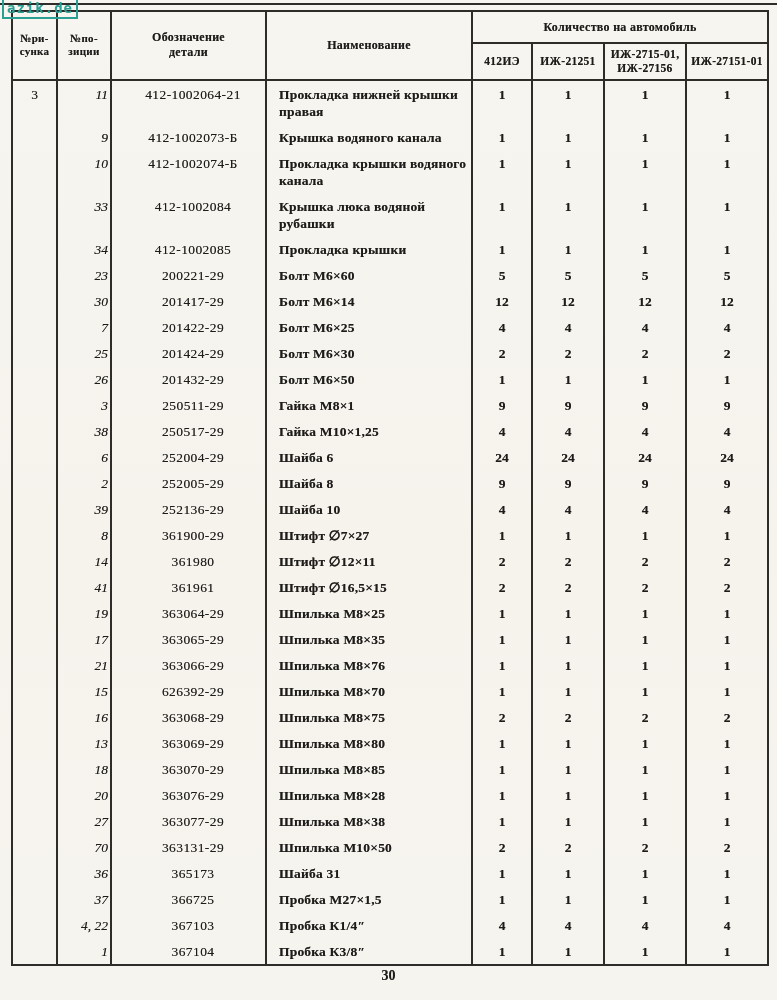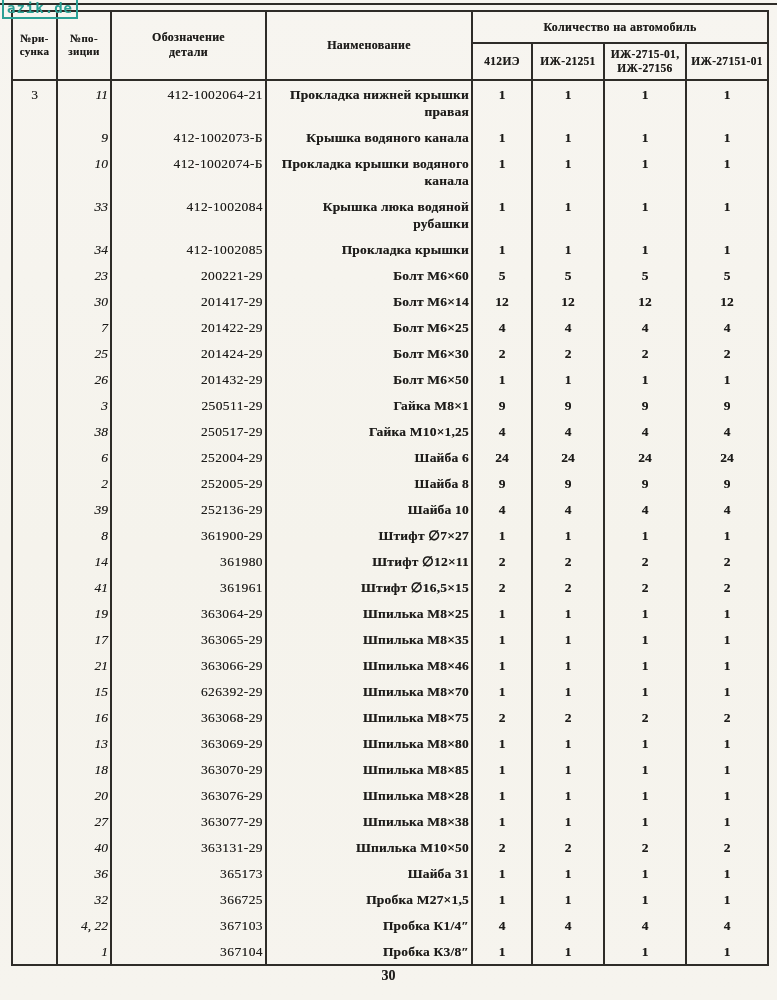--- a/index.html
+++ b/index.html
@@ -51,22 +51,22 @@
   tbody td {
     border-left:2px solid #2e2c28; border-right:2px solid #2e2c28;
     border-top:none; border-bottom:none;
     vertical-align:top;
     padding:5px 2px 4px 2px;
     font-size:13.5px; line-height:17px;
     text-shadow:0 0 0.4px rgba(30,28,24,0.55);
   }
   td.c-fig  { text-align:center; }
   td.c-pos  { text-align:right; font-style:italic; }
-  td.c-des  { text-align:right; padding-left:11px; letter-spacing:0.4px; }
-  td.c-name { text-align:right; padding-left:12px; font-weight:bold;
+  td.c-des  { text-align:center; padding-left:11px; letter-spacing:0.4px; }
+  td.c-name { text-align:left; padding-left:12px; font-weight:bold;
               white-space:pre-line; letter-spacing:0.2px; }
   td.c-qty  { text-align:center; font-weight:bold; }
 
   .page-number {
     position:absolute; bottom:16px; left:0; width:777px;
     text-align:center; font-size:14px; font-weight:bold;
     text-shadow:0 0 0.4px rgba(30,28,24,0.5);
   }
 </style>
 </head>
@@ -309,21 +309,21 @@
           <td class="c-name">Шпилька М8×35</td>
           <td class="c-qty">1</td>
           <td class="c-qty">1</td>
           <td class="c-qty">1</td>
           <td class="c-qty">1</td>
         </tr>
         <tr>
           <td class="c-fig"></td>
           <td class="c-pos">21</td>
           <td class="c-des">363066-29</td>
-          <td class="c-name">Шпилька М8×46</td>
+          <td class="c-name">Шпилька М8×76</td>
           <td class="c-qty">1</td>
           <td class="c-qty">1</td>
           <td class="c-qty">1</td>
           <td class="c-qty">1</td>
         </tr>
         <tr>
           <td class="c-fig"></td>
           <td class="c-pos">15</td>
           <td class="c-des">626392-29</td>
           <td class="c-name">Шпилька М8×70</td>
@@ -377,41 +377,41 @@
           <td class="c-pos">27</td>
           <td class="c-des">363077-29</td>
           <td class="c-name">Шпилька М8×38</td>
           <td class="c-qty">1</td>
           <td class="c-qty">1</td>
           <td class="c-qty">1</td>
           <td class="c-qty">1</td>
         </tr>
         <tr>
           <td class="c-fig"></td>
-          <td class="c-pos">40</td>
+          <td class="c-pos">70</td>
           <td class="c-des">363131-29</td>
           <td class="c-name">Шпилька М10×50</td>
           <td class="c-qty">2</td>
           <td class="c-qty">2</td>
           <td class="c-qty">2</td>
           <td class="c-qty">2</td>
         </tr>
         <tr>
           <td class="c-fig"></td>
           <td class="c-pos">36</td>
           <td class="c-des">365173</td>
           <td class="c-name">Шайба 31</td>
           <td class="c-qty">1</td>
           <td class="c-qty">1</td>
           <td class="c-qty">1</td>
           <td class="c-qty">1</td>
         </tr>
         <tr>
           <td class="c-fig"></td>
-          <td class="c-pos">32</td>
+          <td class="c-pos">37</td>
           <td class="c-des">366725</td>
           <td class="c-name">Пробка М27×1,5</td>
           <td class="c-qty">1</td>
           <td class="c-qty">1</td>
           <td class="c-qty">1</td>
           <td class="c-qty">1</td>
         </tr>
         <tr>
           <td class="c-fig"></td>
           <td class="c-pos">4, 22</td>

